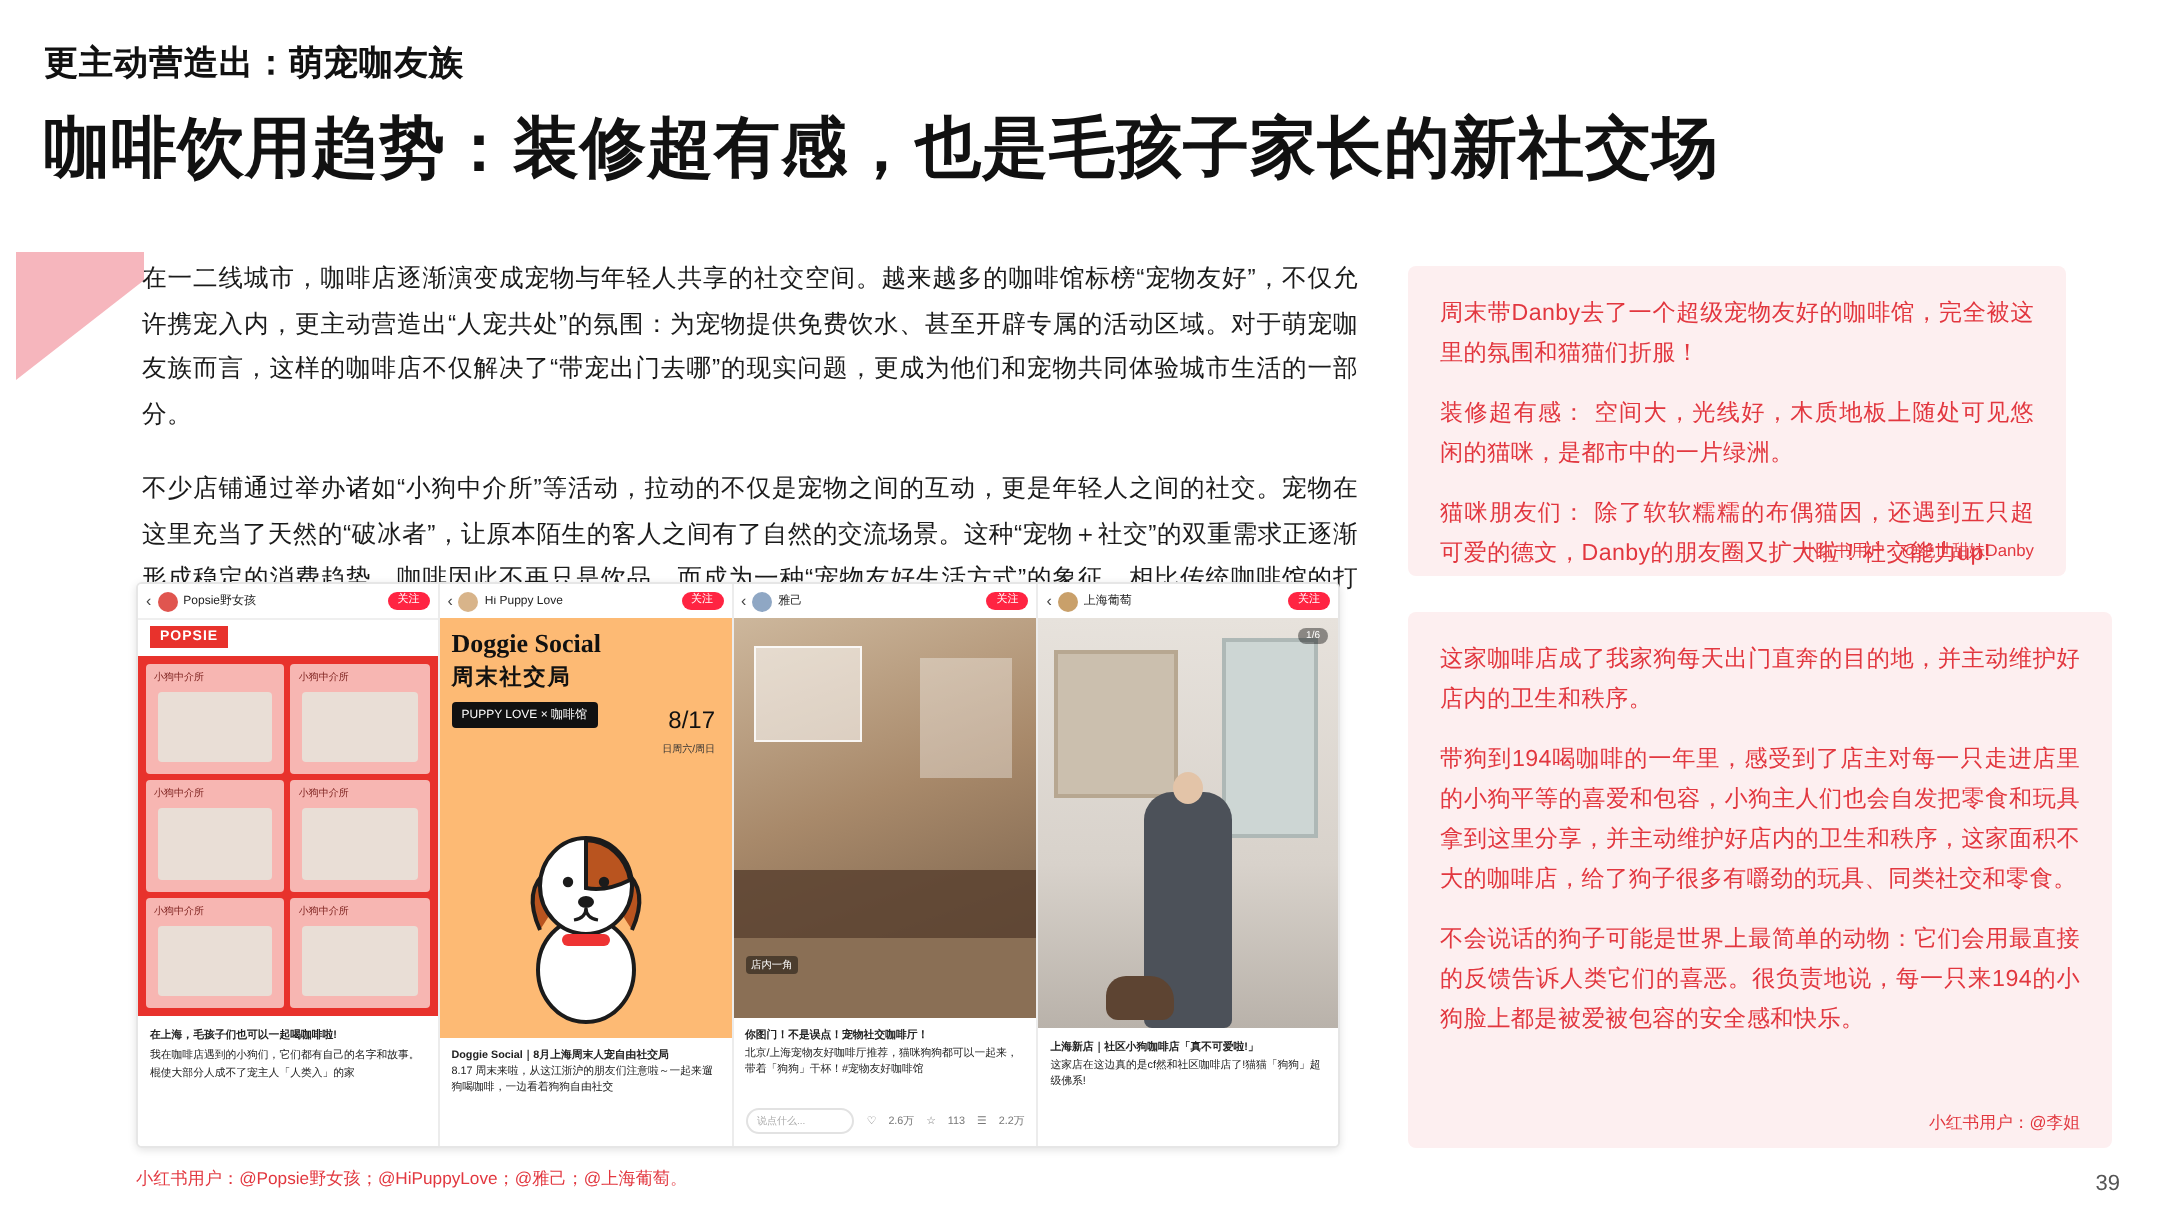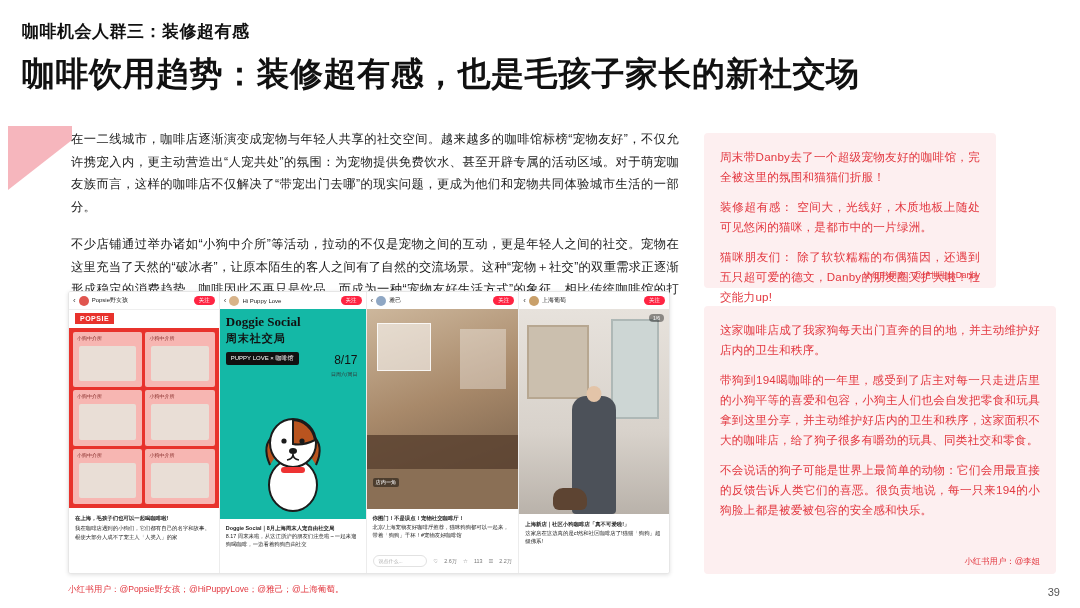--- a/index.html
+++ b/index.html
@@ -183,21 +183,21 @@
     font-size: 5.4px;
     line-height: 1.55;
     color: #222;
   }
   .s1-txt .ttl { font-weight: bold; display:block; margin-bottom:2px; }
 
   
   .s2-body {
     position: absolute;
     left: 0; right: 0; top: 17px; bottom: 54px;
-    background: #14b8a6;
+    background: #fdba74;
     padding: 6px;
     box-sizing: border-box;
   }
   .s2-h1 {
     font-size: 13px;
     font-weight: bold;
     font-family: "Liberation Serif", serif;
     color: #111;
     line-height: 1.05;
   }
@@ -386,21 +386,21 @@
   }
 
   
   .card {
     position: absolute;
     background: #fdeff0;
     border-radius: 4px;
     box-sizing: border-box;
     padding: 14px 16px 18px 16px;
   }
-  .card-1 { left: 704px; top: 133px; width: 292px; height: 155px; }
+  .card-1 { left: 704px; top: 133px; width: 329px; height: 155px; }
   .card-2 { left: 704px; top: 306px; width: 352px; height: 268px; }
   .card p {
     margin: 0 0 10px 0;
     font-size: 11.6px;
     line-height: 1.72;
     color: #e2373f;
     text-align: justify;
     letter-spacing: 0.2px;
   }
   .card p:last-of-type { margin-bottom: 0; }
@@ -434,21 +434,21 @@
     bottom: 10px;
     font-size: 11px;
     color: #555;
   }
 </style>
 </head>
 <body>
 
 <div class="page">
 
-  <div class="eyebrow">咖啡机会人群三：装修超有感</div>
+  <div class="eyebrow">更主动营造出：萌宠咖友族</div>
   <div class="headline">咖啡饮用趋势：装修超有感，也是毛孩子家长的新社交场</div>
 
   <div class="pointer"></div>
 
   <div class="left-col">
     <p class="body-par">在一二线城市，咖啡店逐渐演变成宠物与年轻人共享的社交空间。越来越多的咖啡馆标榜“宠物友好”，不仅允许携宠入内，更主动营造出“人宠共处”的氛围：为宠物提供免费饮水、甚至开辟专属的活动区域。对于萌宠咖友族而言，这样的咖啡店不仅解决了“带宠出门去哪”的现实问题，更成为他们和宠物共同体验城市生活的一部分。</p>
     <p class="body-par">不少店铺通过举办诸如“小狗中介所”等活动，拉动的不仅是宠物之间的互动，更是年轻人之间的社交。宠物在这里充当了天然的“破冰者”，让原本陌生的客人之间有了自然的交流场景。这种“宠物＋社交”的双重需求正逐渐形成稳定的消费趋势。咖啡因此不再只是饮品，而成为一种“宠物友好生活方式”的象征。相比传统咖啡馆的打卡和美学属性，萌宠咖啡馆更强调温度、陪伴与共享体验，凸显了这一人群“宠物即生活方式”的核心特征。</p>
   </div>
 
   <div class="shot-card">

